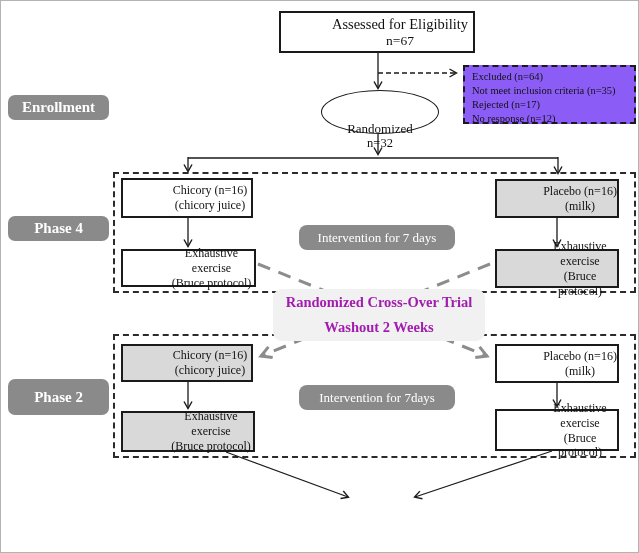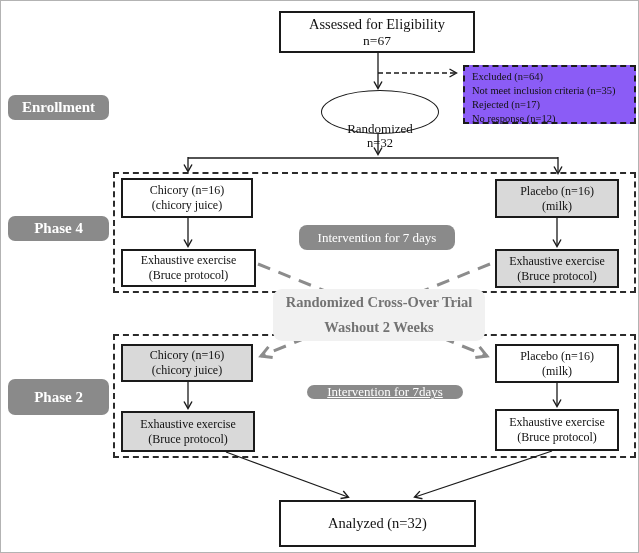--- a/index.html
+++ b/index.html
@@ -6,21 +6,21 @@
   .page {
     position:relative; width:639px; height:553px; box-sizing:border-box;
     background:#ffffff; border:1px solid #b3b3b3; overflow:hidden;
     font-family:"Liberation Serif", serif; color:#111;
   }
   svg.wires { position:absolute; left:0; top:0; z-index:1; }
   .dashed-container { position:absolute; border:2px dashed #2b2b2b; z-index:0; background:transparent; }
   .box {
     position:absolute; background:#fff; border:2px solid #1a1a1a; z-index:2;
     display:flex; flex-direction:column; align-items:center; justify-content:center;
-    text-align:center; box-sizing:border-box;
+    text-align:center; box-sizing:border-box;padding-left:46px;
   }
   .box .l1 { font-size:12px; line-height:1.25; }
   .box .l2 { font-size:12px; line-height:1.2; }
   .box.big .l1 { font-size:14.5px; }
   .box.big .l2 { font-size:13.5px; }
   .shaded { background:#d9d9d9; }
   .ellipse {
     position:absolute; background:#fff; border:1.5px solid #1a1a1a; border-radius:50%;
     display:flex; flex-direction:column; align-items:center; justify-content:center;
     text-align:center; z-index:2; box-sizing:border-box;
@@ -34,21 +34,21 @@
   .excluded-box div { font-size:10.5px; line-height:1.32; white-space:nowrap; }
   .badge {
     position:absolute; background:#8a8a8a; color:#ffffff; border-radius:7px; z-index:2;
     display:flex; align-items:center; justify-content:center; box-sizing:border-box;
   }
   .stage-badge { font-weight:bold; font-size:15px; }
   .pill { font-size:13px; border-radius:8px; }
   .washout {
     position:absolute; background:#f1f1f1; border-radius:9px; z-index:2;
     display:flex; flex-direction:column; align-items:center; justify-content:center;
-    color:#737373; font-weight:bold; font-size:14.5px; line-height:1.1; gap:9px;
+    color:#a21caf; font-weight:bold; font-size:14.5px; line-height:1.1; gap:9px;
     text-align:center; box-sizing:border-box;
   }
 </style>
 </head>
 <body>
 
 <div class="page">
 
   <svg class="wires" width="639" height="553" viewBox="0 0 639 553">
     <defs>
@@ -124,27 +124,24 @@
   </div>
 
   <div class="box shaded" style="left:120px; top:343px; width:132px; height:38px;">
     <span class="l1">Chicory (n=16)</span>
     <span class="l2">(chicory juice)</span>
   </div>
   <div class="box" style="left:494px; top:343px; width:124px; height:39px;">
     <span class="l1">Placebo (n=16)</span>
     <span class="l2">(milk)</span>
   </div>
-  <div class="badge pill" style="left:306px; top:384px; width:156px; height:14px;text-decoration:underline;">Intervention for 7days</div>
+  <div class="badge pill" style="left:298px; top:384px; width:156px; height:25px;">Intervention for 7days</div>
   <div class="box shaded" style="left:120px; top:410px; width:134px; height:41px;">
     <span class="l1">Exhaustive exercise</span>
     <span class="l2">(Bruce protocol)</span>
   </div>
   <div class="box" style="left:494px; top:408px; width:124px; height:42px;">
     <span class="l1">Exhaustive exercise</span>
     <span class="l2">(Bruce protocol)</span>
   </div>
 
-  <div class="box big" style="left:278px; top:499px; width:197px; height:47px; border-width:2.5px;">
-    <span class="l1">Analyzed (n=32)</span>
-  </div>
 
 </div>
 
 </body></html>

